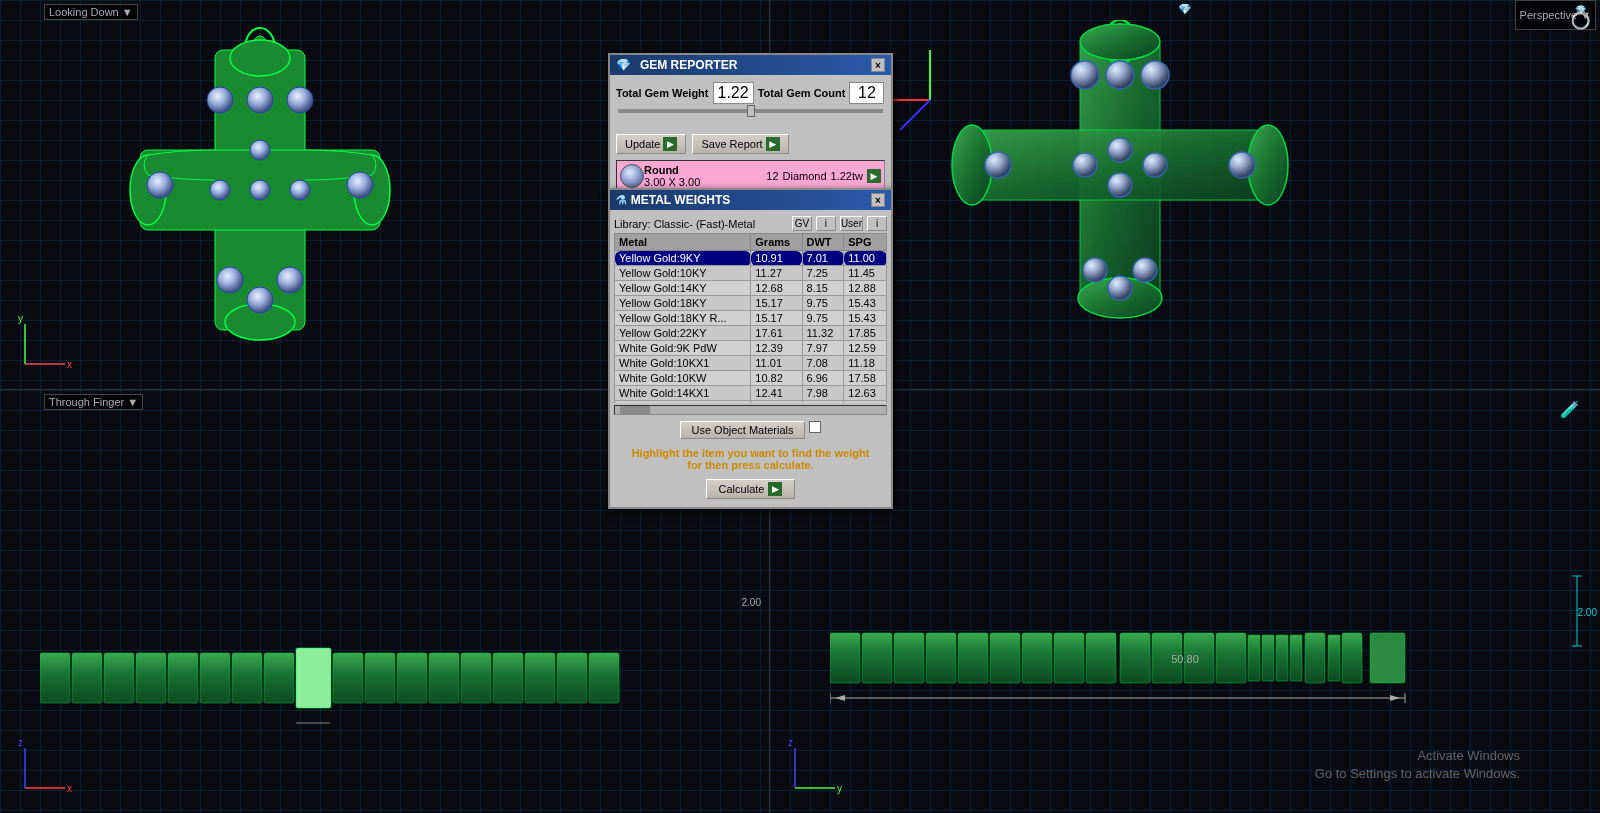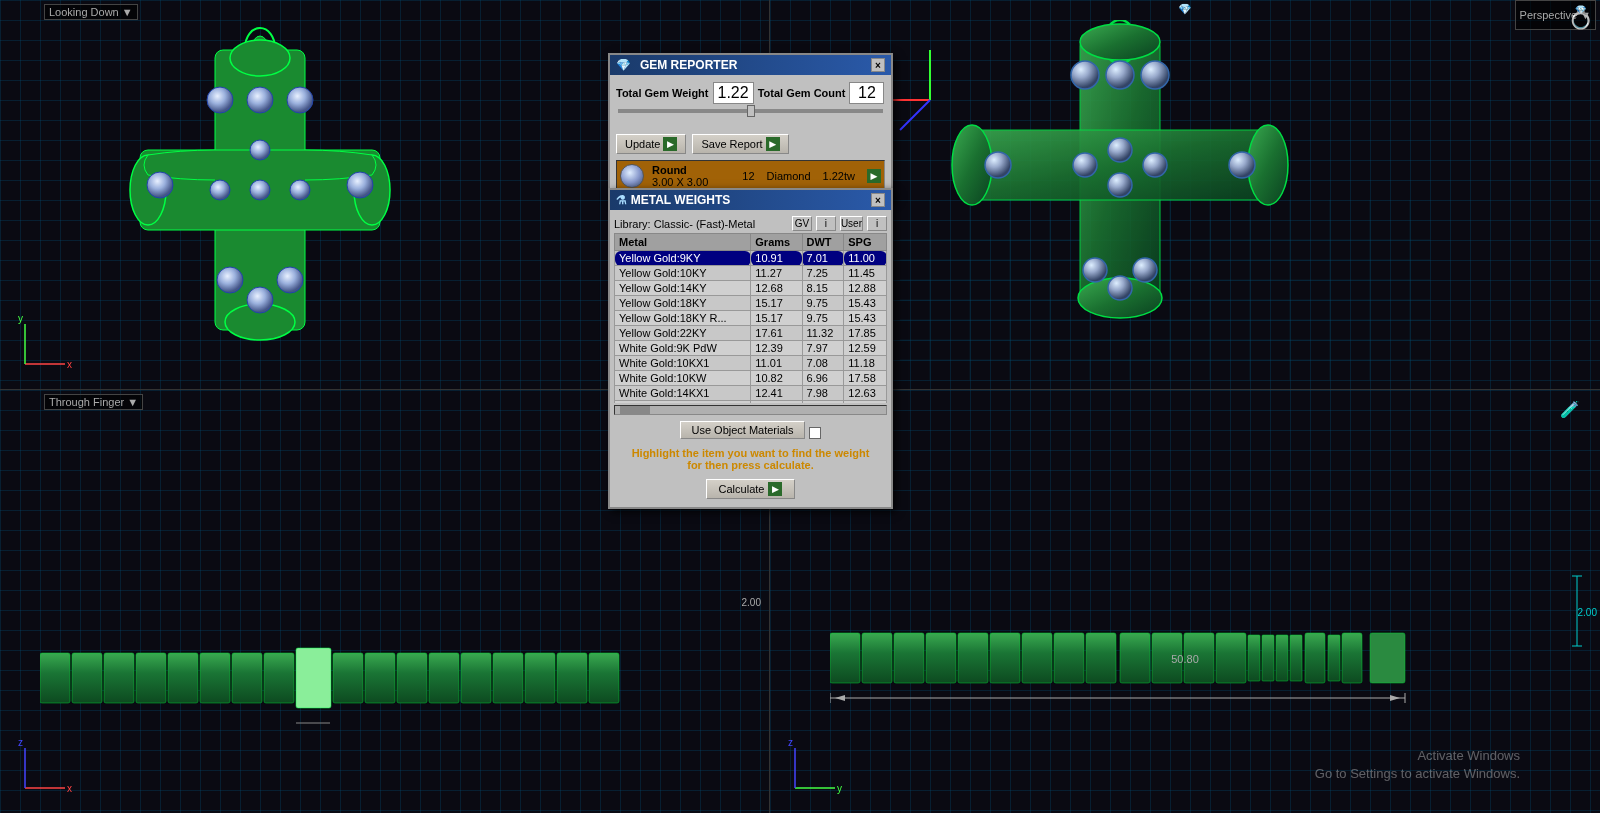--- a/index.html
+++ b/index.html
@@ -179,25 +179,25 @@
       width: 14px; height: 14px;
       background: #2a6a2a;
       display: flex; align-items: center; justify-content: center;
       color: white;
       font-size: 9px;
     }
 
     .gem-row {
       display: flex;
       align-items: center;
-      background: #a16207;
+      background: #f9a8d4;
       border: 1px inset #888;
       margin: 2px;
       padding: 3px;
-      gap: 8px;
+      gap: 0;
     }
 
     .gem-shape-icon {
       width: 24px; height: 24px;
       background: radial-gradient(circle at 40% 35%, #e0eeff, #8899cc, #334466);
       border-radius: 50%;
       border: 1px solid #555;
     }
 
     .gem-details {
@@ -302,21 +302,21 @@
     }
 
     .table-scroll {
       max-height: 170px;
       overflow-y: auto;
       overflow-x: hidden;
     }
 
     .use-obj-row {
       display: flex;
-      align-items: flex-end;
+      align-items: flex-start;
       justify-content: center;
       padding: 4px;
       gap: 4px;
     }
 
     .use-obj-btn {
       background: linear-gradient(to bottom, #d4d0c8, #b8b4ac);
       border: 1px solid #888;
       border-top-color: #fff;
       border-left-color: #fff;

